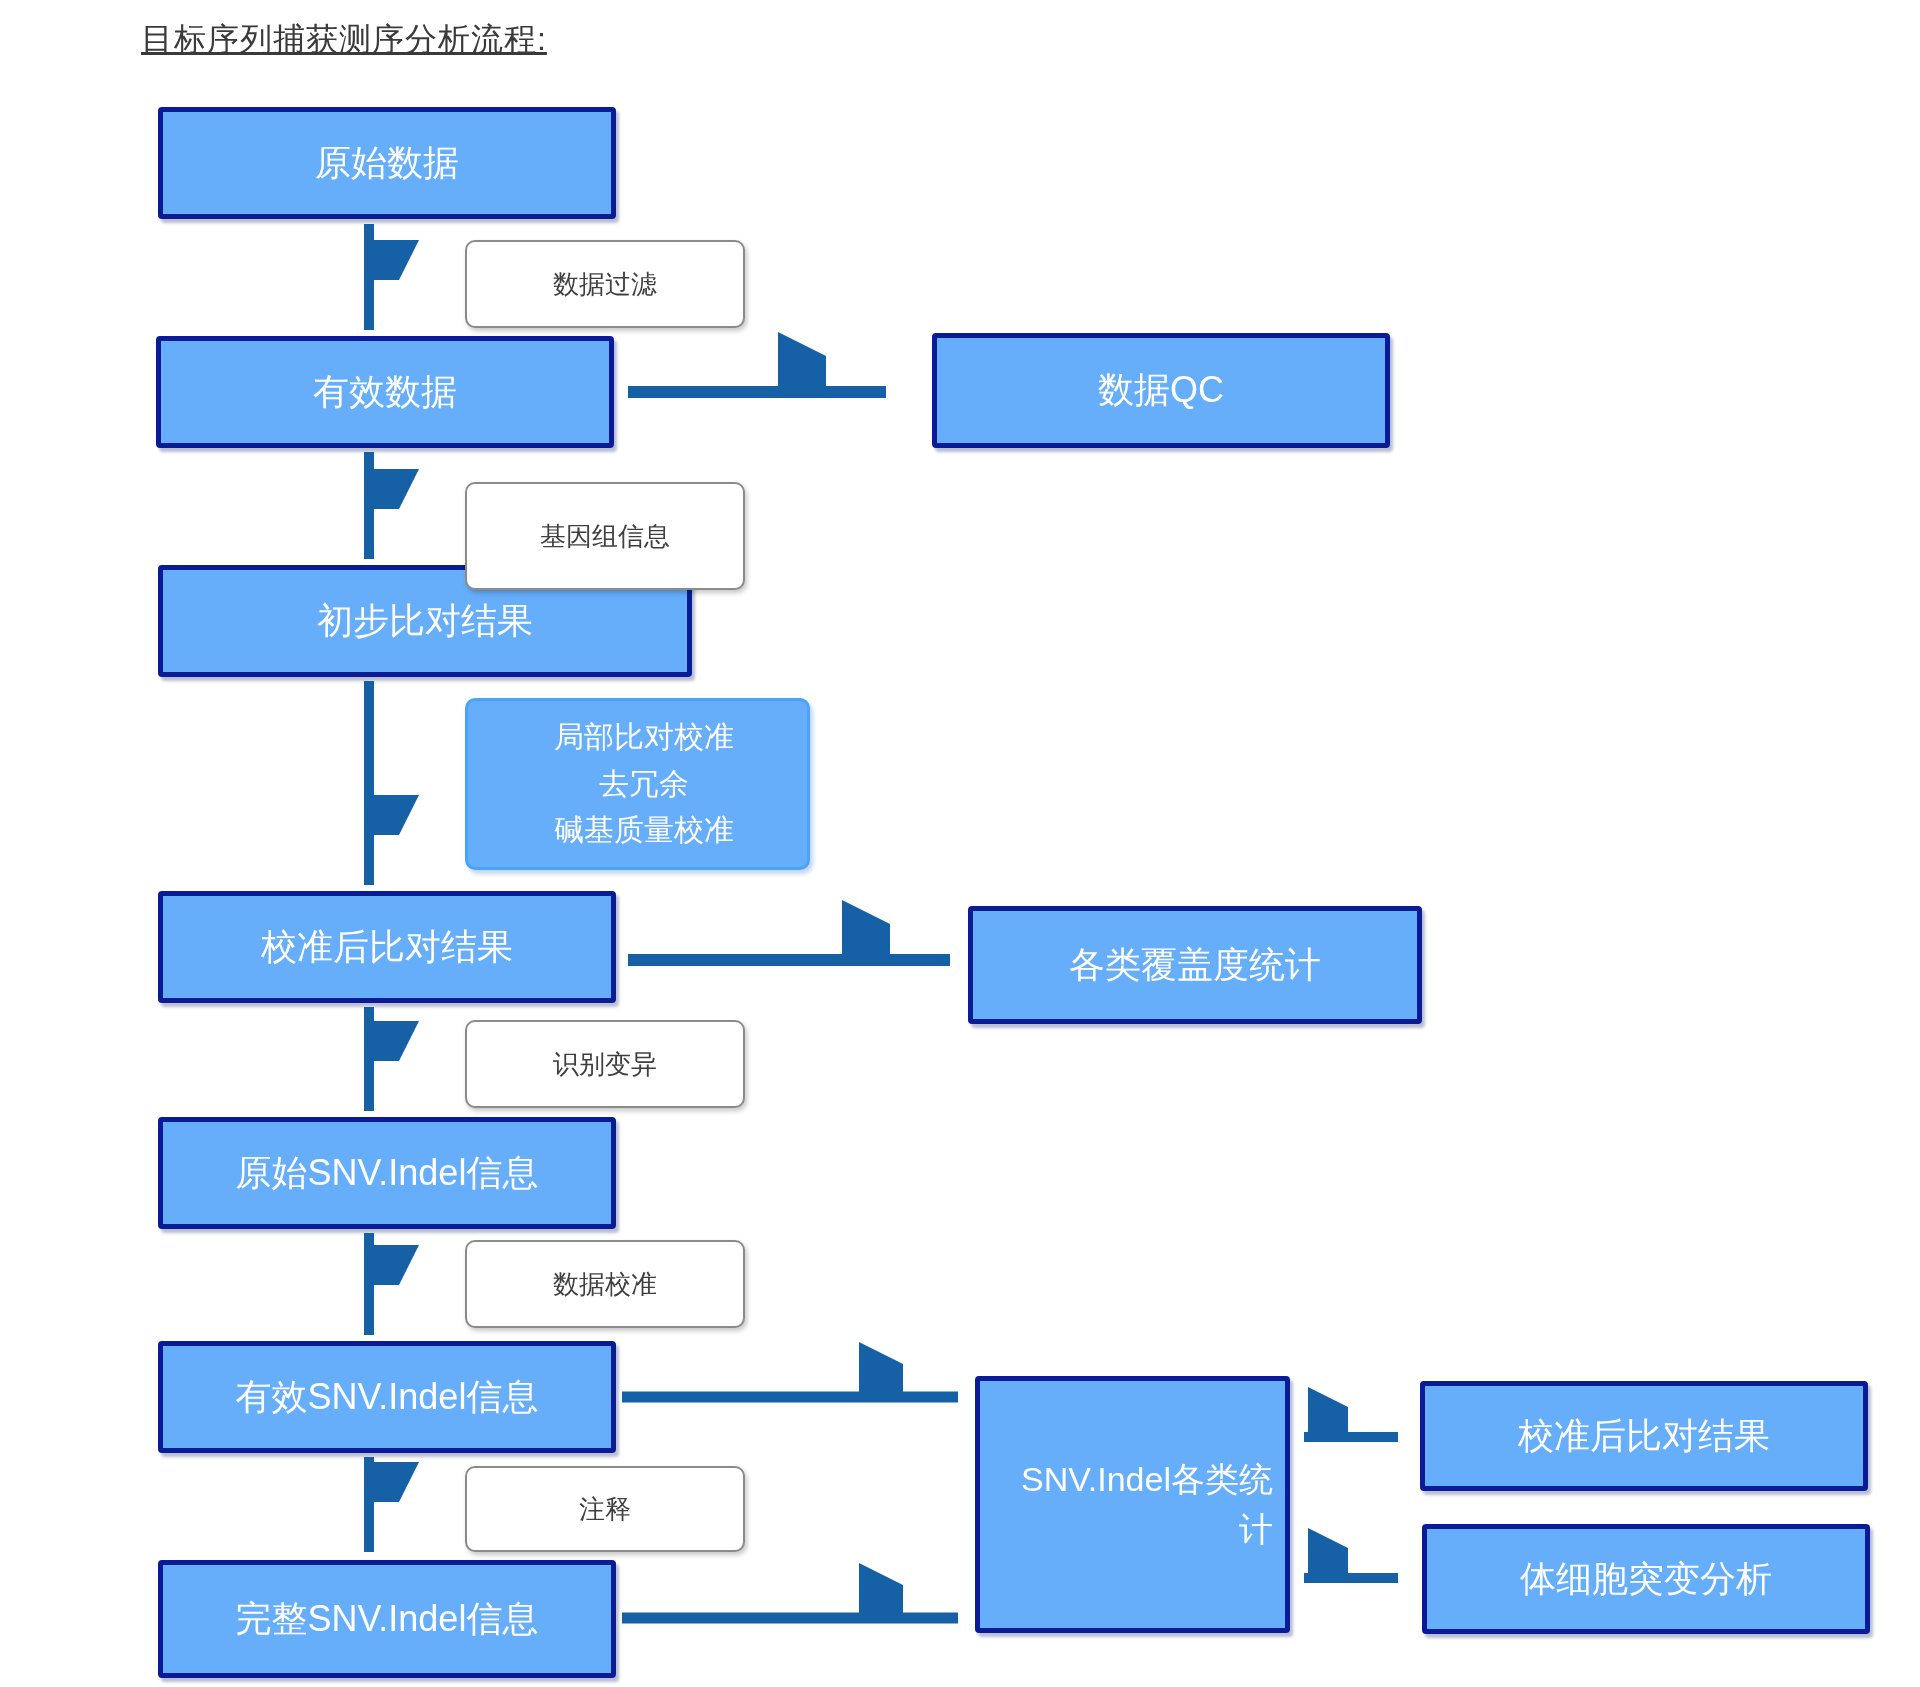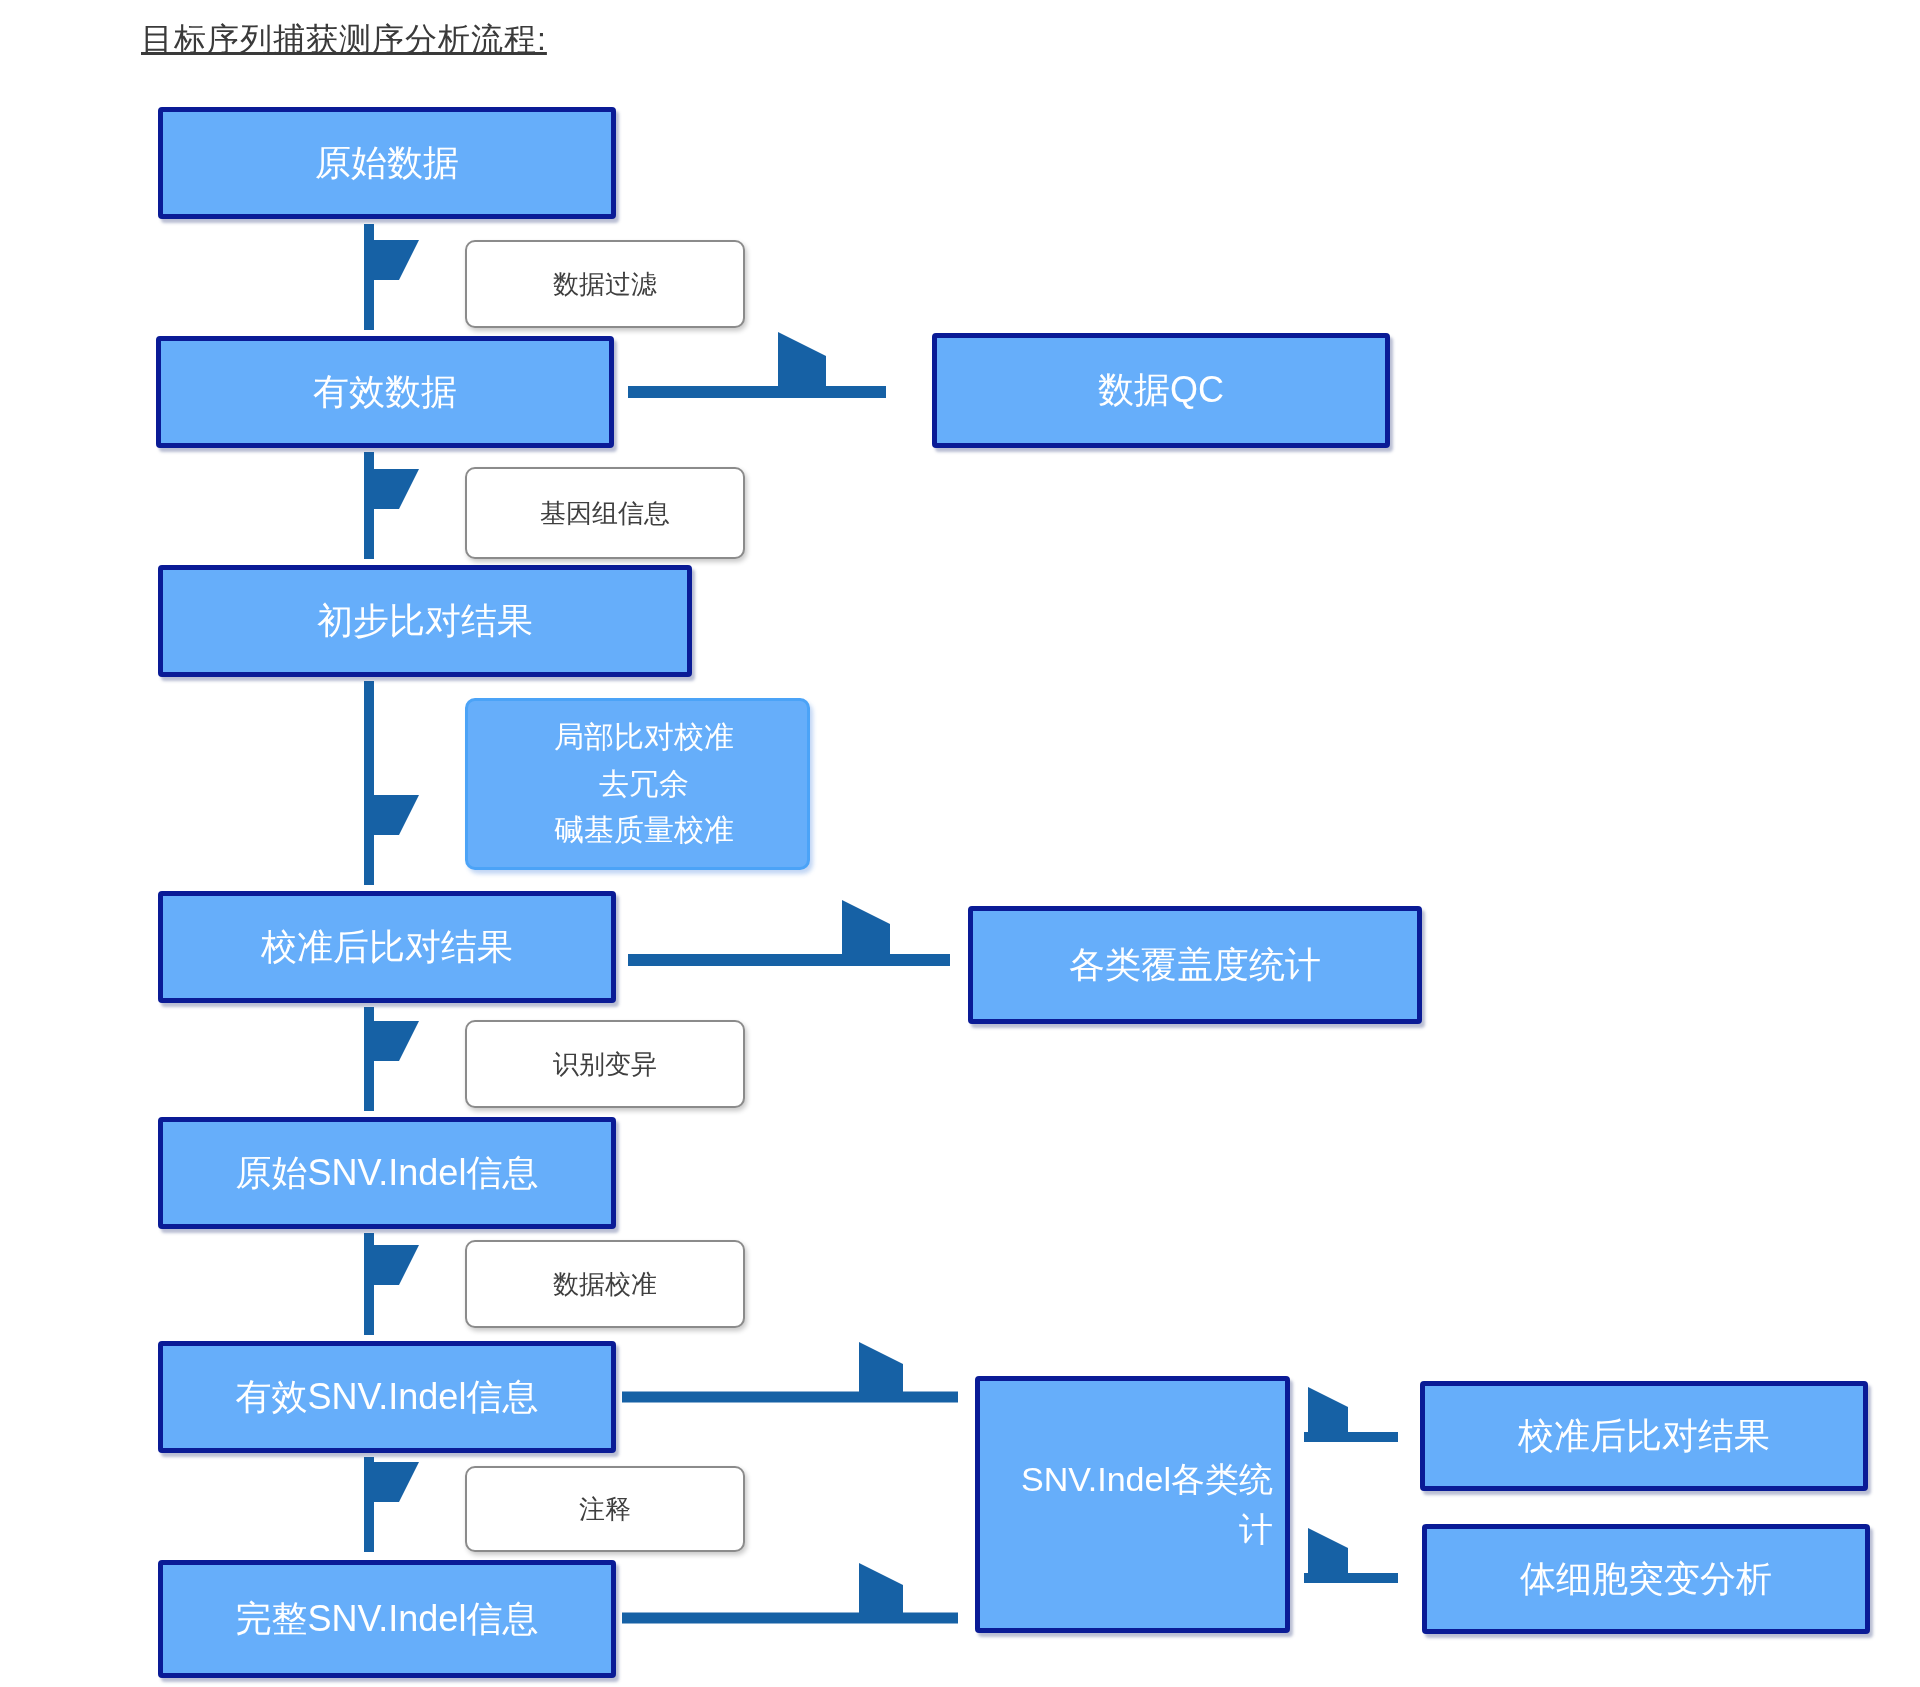--- a/index.html
+++ b/index.html
@@ -68,21 +68,21 @@
   <div class="node" style="left:158px;top:1341px;width:458px;height:112px">有效SNV.Indel信息</div>
   <div class="node" style="left:158px;top:1560px;width:458px;height:118px">完整SNV.Indel信息</div>
 
   <div class="node" style="left:932px;top:333px;width:458px;height:115px">数据QC</div>
   <div class="node" style="left:968px;top:906px;width:454px;height:118px">各类覆盖度统计</div>
   <div class="node" style="left:975px;top:1376px;width:315px;height:257px;font-size:34px">SNV.Indel各类统计</div>
   <div class="node" style="left:1420px;top:1381px;width:448px;height:110px">校准后比对结果</div>
   <div class="node" style="left:1422px;top:1524px;width:448px;height:110px">体细胞突变分析</div>
 
   <div class="plabel" style="left:465px;top:240px;width:280px;height:88px">数据过滤</div>
-  <div class="plabel" style="left:465px;top:467px;width:280px;height:92px">基因组信息</div>
+  <div class="plabel" style="left:465px;top:482px;width:280px;height:108px">基因组信息</div>
   <div class="plabel" style="left:465px;top:1020px;width:280px;height:88px">识别变异</div>
   <div class="plabel" style="left:465px;top:1240px;width:280px;height:88px">数据校准</div>
   <div class="plabel" style="left:465px;top:1466px;width:280px;height:86px">注释</div>
 
   <div class="pnode" style="left:465px;top:698px;width:345px;height:172px">
     <div>局部比对校准</div>
     <div>去冗余</div>
     <div>碱基质量校准</div>
   </div>
 

